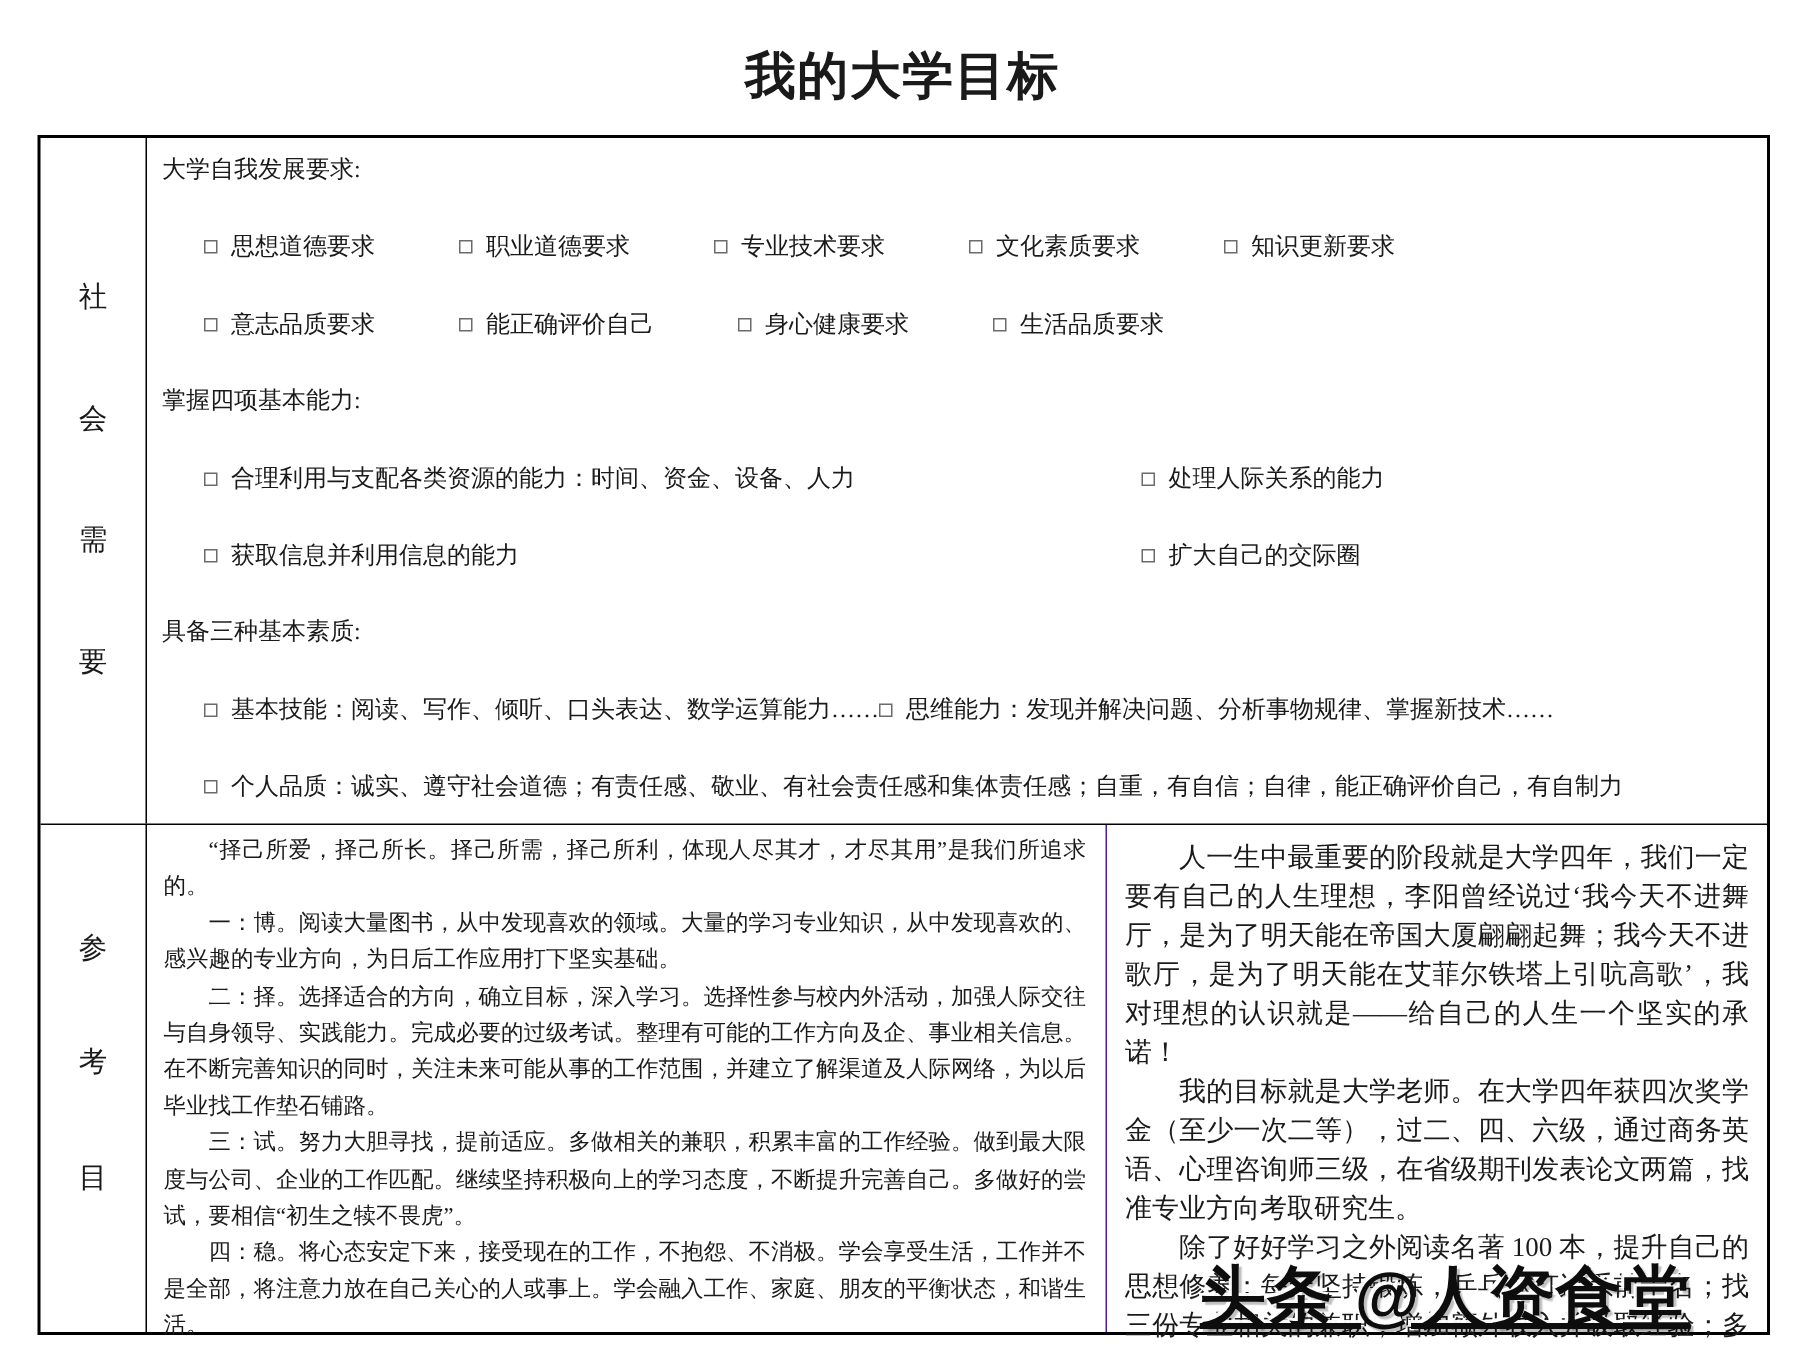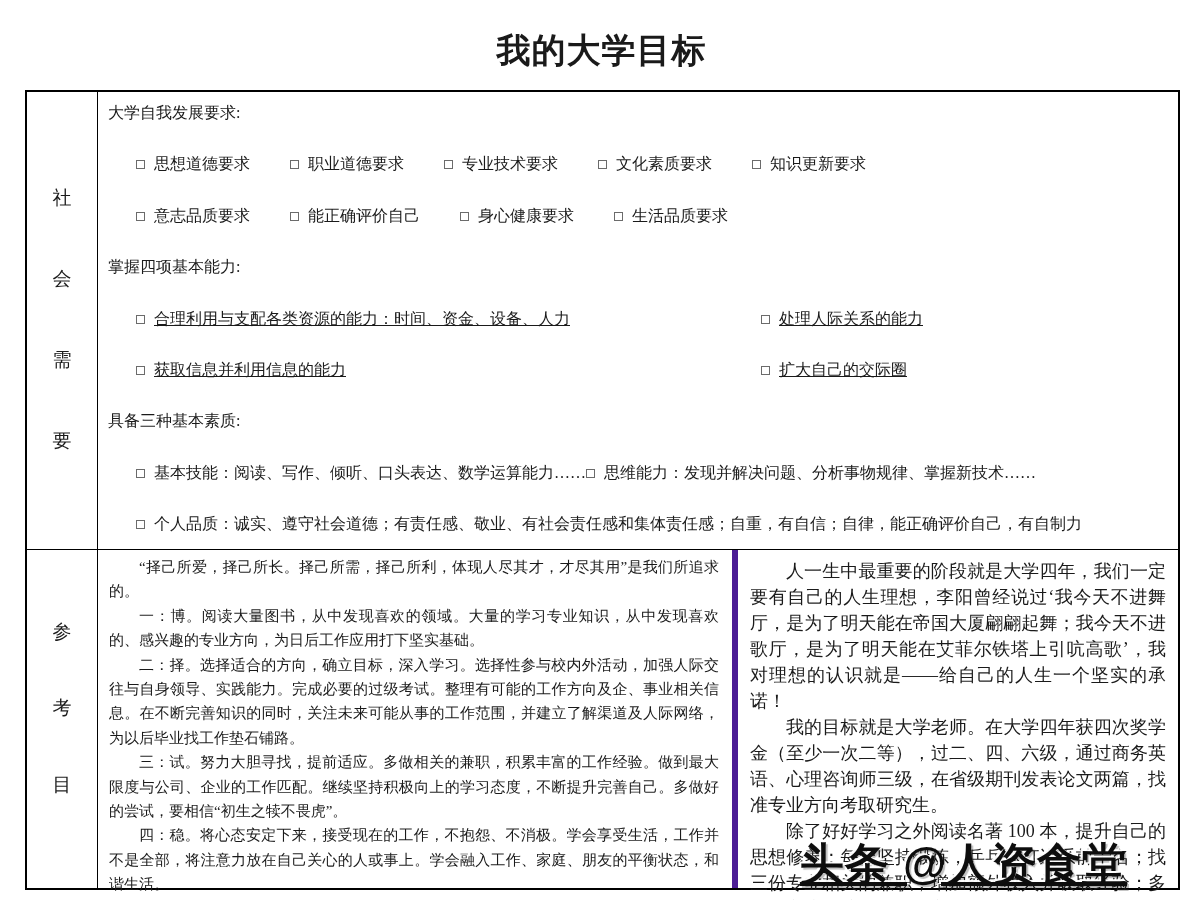--- a/index.html
+++ b/index.html
@@ -49,35 +49,35 @@
     flex:1;
     padding:11px 14px 14px 10px;
     font-size:16px;
     display:flex;
     flex-direction:column;
     justify-content:space-between;
     min-width:0;
   }
   .sec-heading { white-space:nowrap; }
   .cb-line { padding-left:28px; display:flex; align-items:center; white-space:nowrap; }
-  .cb-row5 { gap:40px; }
-  .cb-grid { display:grid; grid-template-columns:625px 1fr; padding-left:28px; align-items:center;text-decoration:underline; }
+  .cb-row5 { gap:56px; }
+  .cb-grid { display:grid; grid-template-columns:625px 1fr; padding-left:28px; align-items:center; }
   .cb-item { display:inline-flex; align-items:center; white-space:nowrap; }
   .cb {
     display:inline-block;
     width:9px; height:9px;
     border:1px solid #6b6b6b;
     margin-right:9px;
     flex-shrink:0;
   }
 
   
   .col-left {
     width:640px;
-    border-right:6px solid #4c1d95;
+    border-right:1px solid #4c1d95;
     padding:5px 13px 4px 11px;
     font-size:15px;
     line-height:24.4px;
     text-align:justify;
     flex-shrink:0;
   }
   .col-right {
     flex:1;
     padding:8px 12px 4px 12px;
     font-size:18px;

